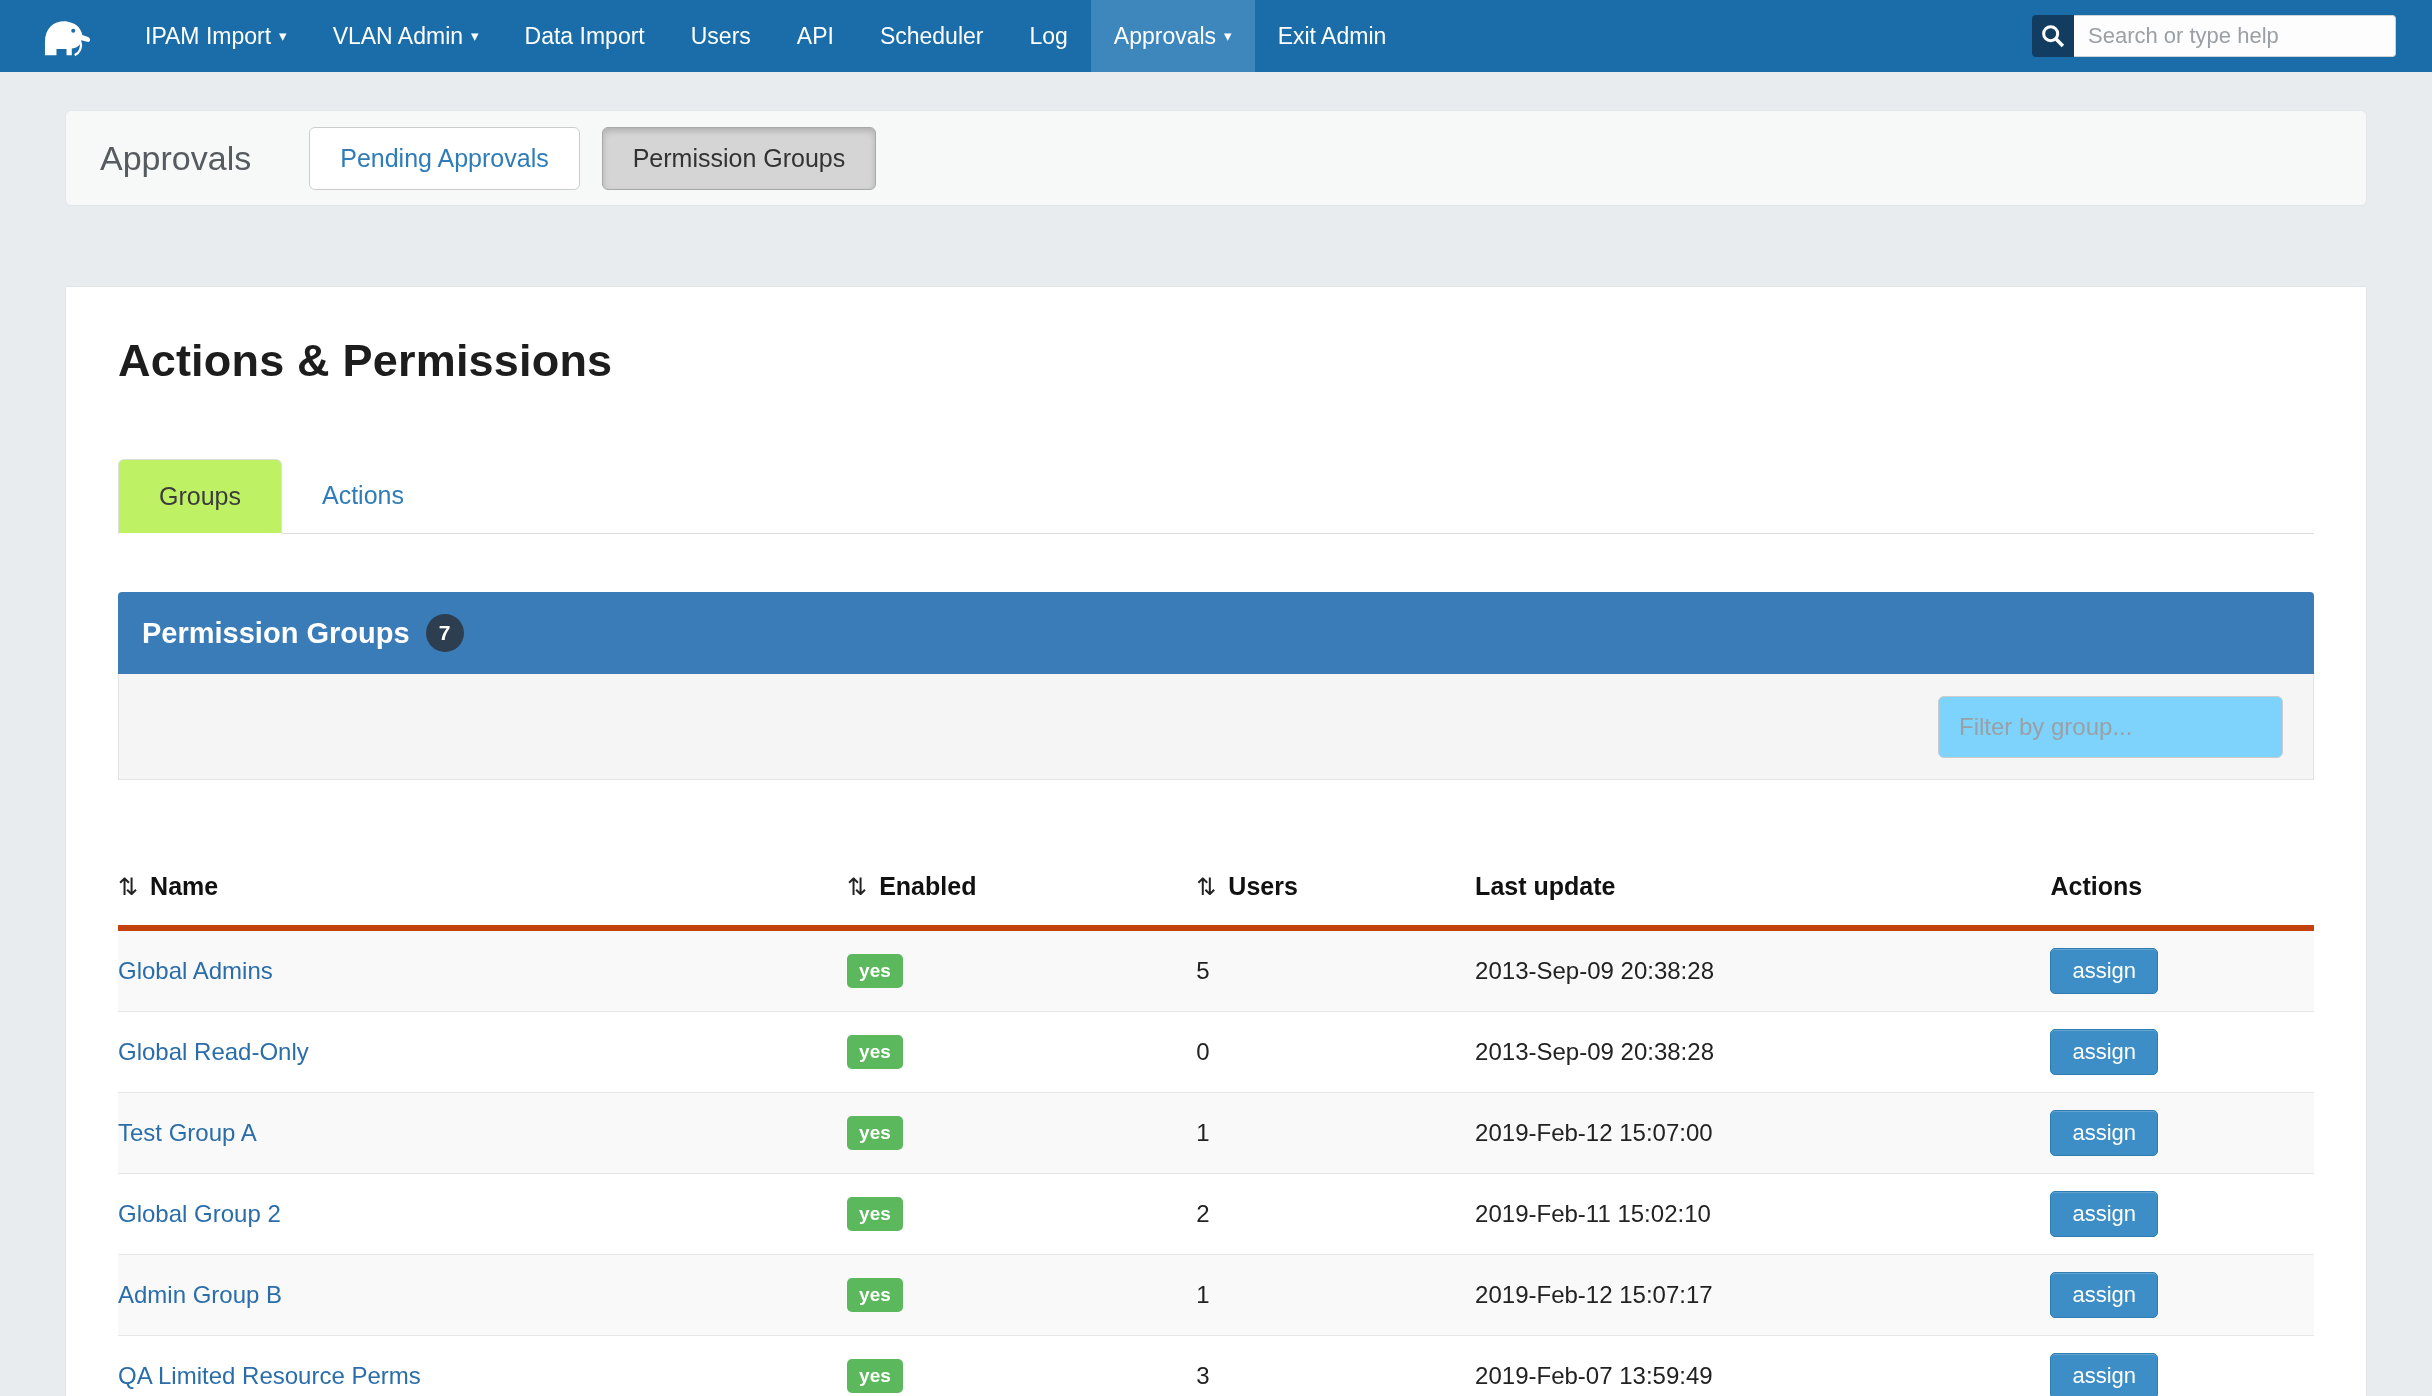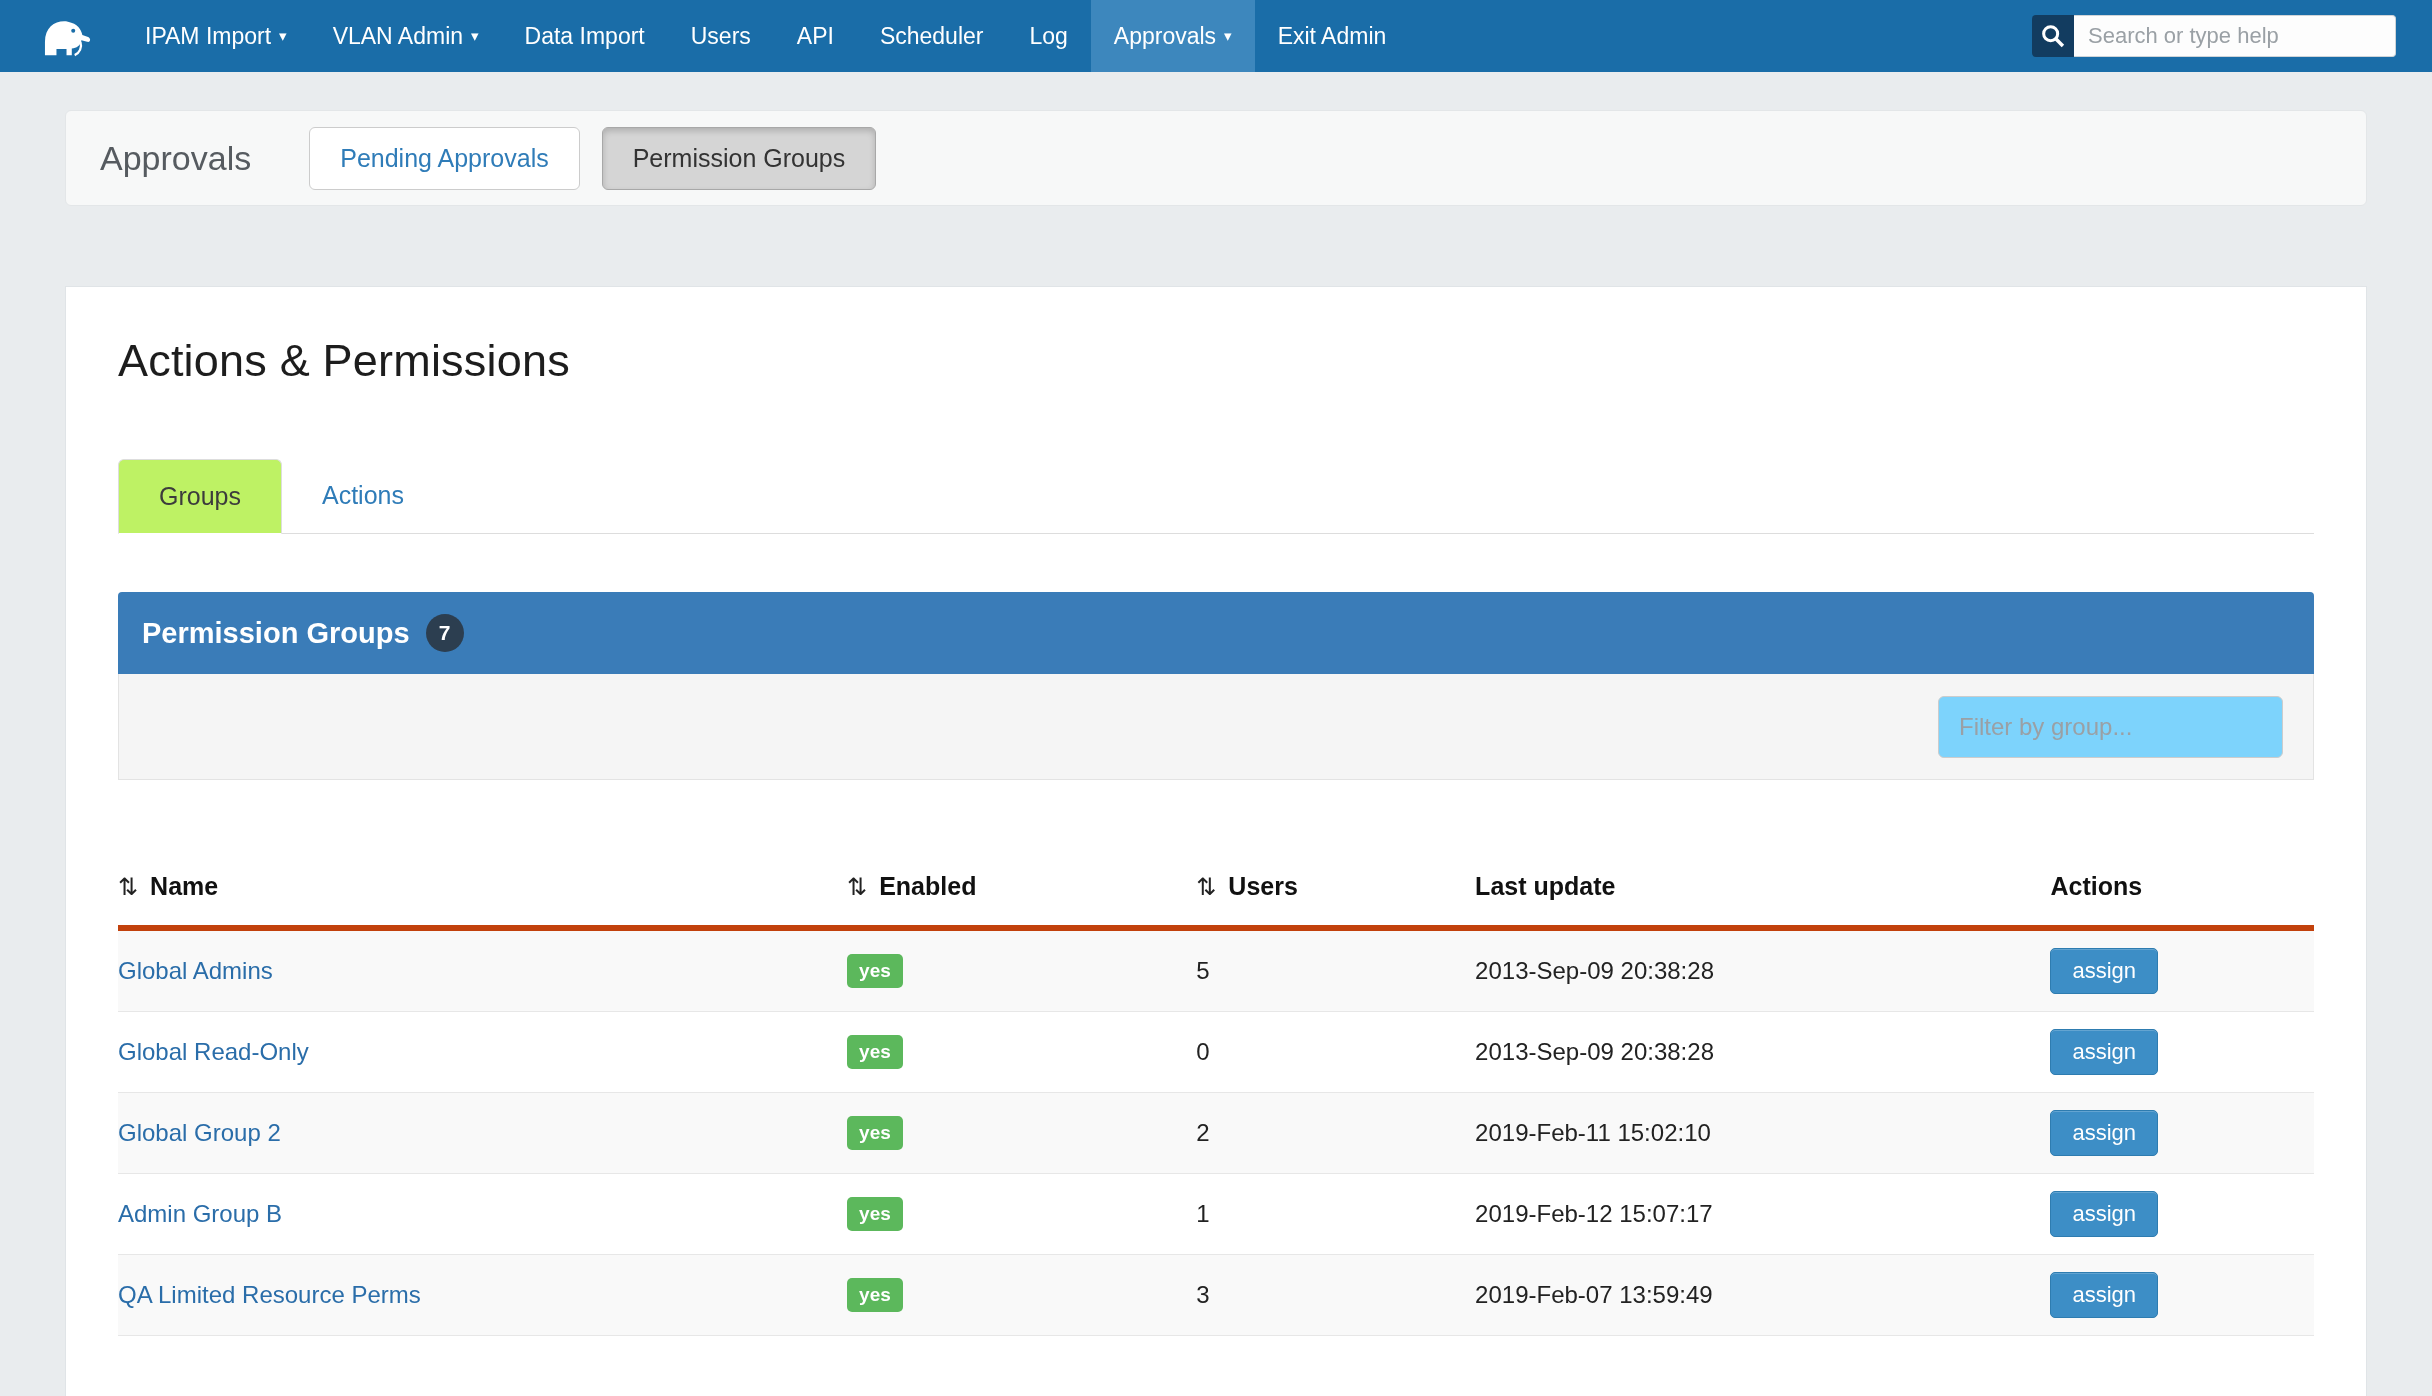--- a/index.html
+++ b/index.html
@@ -60,21 +60,21 @@
     font-family: "Liberation Sans", sans-serif; cursor: pointer;
     box-shadow: inset 0 3px 6px rgba(0,0,0,0.18);
   }
 
   
   .card {
     margin: 80px 65px 0 65px; background: #fff; border: 1px solid #e0e4e7;
     padding: 34px 52px 0 52px; height: 1160px;
   }
   .card h1 {
-    font-size: 45px; font-weight: 400; color: #1d1d1d;
+    font-size: 45px; font-weight: 700; color: #1d1d1d;
     margin: 14px 0 72px 0; letter-spacing: 0.2px;
   }
 
   
   .tabs { display: flex; border-bottom: 1px solid #ddd; }
   .tab {
     font-size: 25px; padding: 22px 40px; cursor: pointer; text-decoration: none;
     color: #2f7cb8; margin-bottom: -1px; white-space: nowrap;
   }
   .tab.active {
@@ -251,20 +251,27 @@
   </tr>
 
   <tr>
     <td class="c-first"><a class="group-link">Global Read-Only</a></td>
     <td><span class="badge-yes">yes</span></td>
     <td>0</td>
     <td>2013-Sep-09 20:38:28</td>
     <td><button class="btn-assign">assign</button></td>
   </tr>
 
+  <tr>
+    <td class="c-first"><a class="group-link">Test Group A</a></td>
+    <td><span class="badge-yes">yes</span></td>
+    <td>1</td>
+    <td>2019-Feb-12 15:07:00</td>
+    <td><button class="btn-assign">assign</button></td>
+  </tr>
 
   <tr>
     <td class="c-first"><a class="group-link">Global Group 2</a></td>
     <td><span class="badge-yes">yes</span></td>
     <td>2</td>
     <td>2019-Feb-11 15:02:10</td>
     <td><button class="btn-assign">assign</button></td>
   </tr>
 
   <tr>

